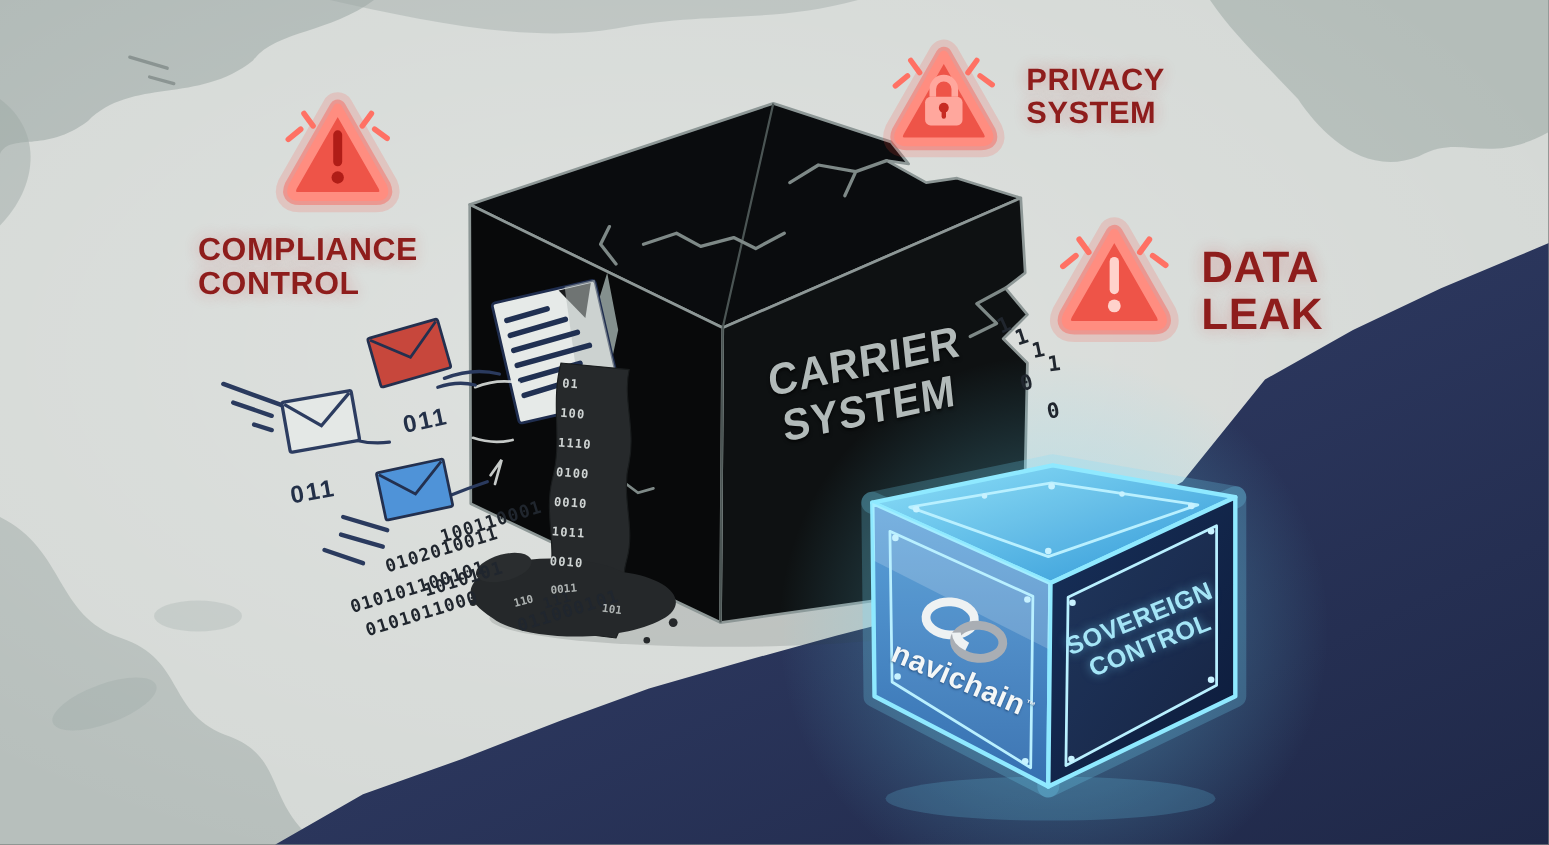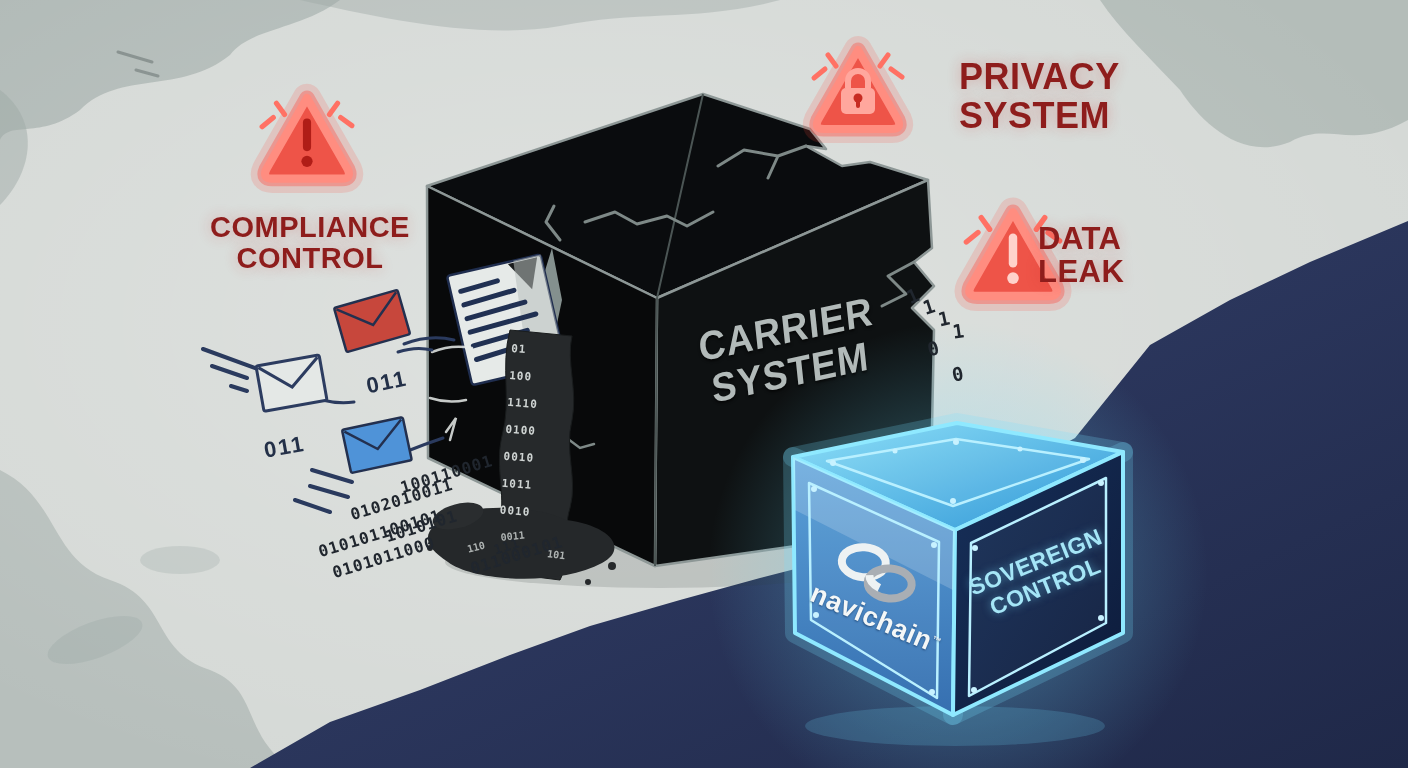--- a/index.html
+++ b/index.html
@@ -3,21 +3,21 @@
 <meta charset="utf-8">
 <style>
   html,body{margin:0;padding:0;background:#202020;}
   #stage{position:relative;width:1408px;height:768px;overflow:hidden;
          background:#d5d9d6;font-family:"Liberation Sans",sans-serif;}
   #stage svg{position:absolute;left:0;top:0;}
   .txt{position:absolute;white-space:nowrap;}
   
   .alert-label{color:#8e1d1c;font-weight:bold;line-height:1.08;letter-spacing:.5px;
                text-shadow:0 0 14px rgba(200,40,35,.30);}
-  .alert-center{text-align:center;}
+  .alert-center{text-align:left;}
   
   .carrier-label{color:#b2bab9;font-weight:bold;font-size:40px;line-height:1.07;
                  letter-spacing:1px;text-align:center;
                  transform:rotate(-12deg) skewX(-6deg) scaleX(.94);
                  transform-origin:center;text-shadow:0 2px 3px rgba(0,0,0,.65);}
   
   .brand-word{color:#f4f7f7;font-weight:bold;font-size:27px;letter-spacing:.5px;
               transform:rotate(23deg);transform-origin:left top;
               text-shadow:0 1px 2px rgba(10,40,80,.6);}
   .brand-word sup{font-size:9px;}
@@ -238,25 +238,25 @@
       <ellipse cx="52" cy="28" rx="22" ry="15" stroke="#a9aeb4" stroke-width="8" transform="rotate(-18 52 28)"></ellipse>
       <path d="M30,28 a22,15 -18 0 0 14,8" stroke="#eef2f3" stroke-width="8"></path>
     </g>
   </g>
 </svg>
 
 <div class="txt alert-label alert-center" style="left:180px;top:212px;width:260px;font-size:29px;">
   <div>COMPLIANCE</div>
   <div>CONTROL</div>
 </div>
-<div class="txt alert-label" style="left:933px;top:58px;font-size:36px;margin-left:26px;">
+<div class="txt alert-label" style="left:933px;top:58px;font-size:28px;">
   <div>PRIVACY</div>
   <div>SYSTEM</div>
 </div>
-<div class="txt alert-label" style="left:1038px;top:222px;font-size:31px;">
+<div class="txt alert-label" style="left:1092px;top:222px;font-size:40px;">
   <div>DATA</div>
   <div>LEAK</div>
 </div>
 
 <div class="txt carrier-label" style="left:658px;top:308px;width:260px;">
   <div>CARRIER</div>
   <div>SYSTEM</div>
 </div>
 
 <div class="txt brand-word" style="left:818px;top:578px;">

